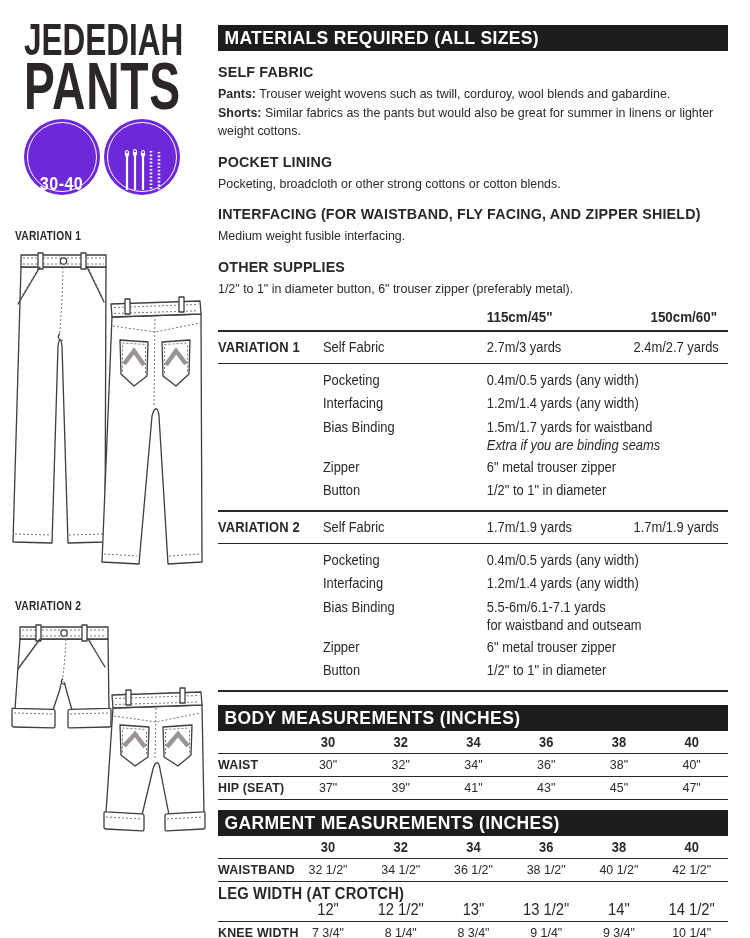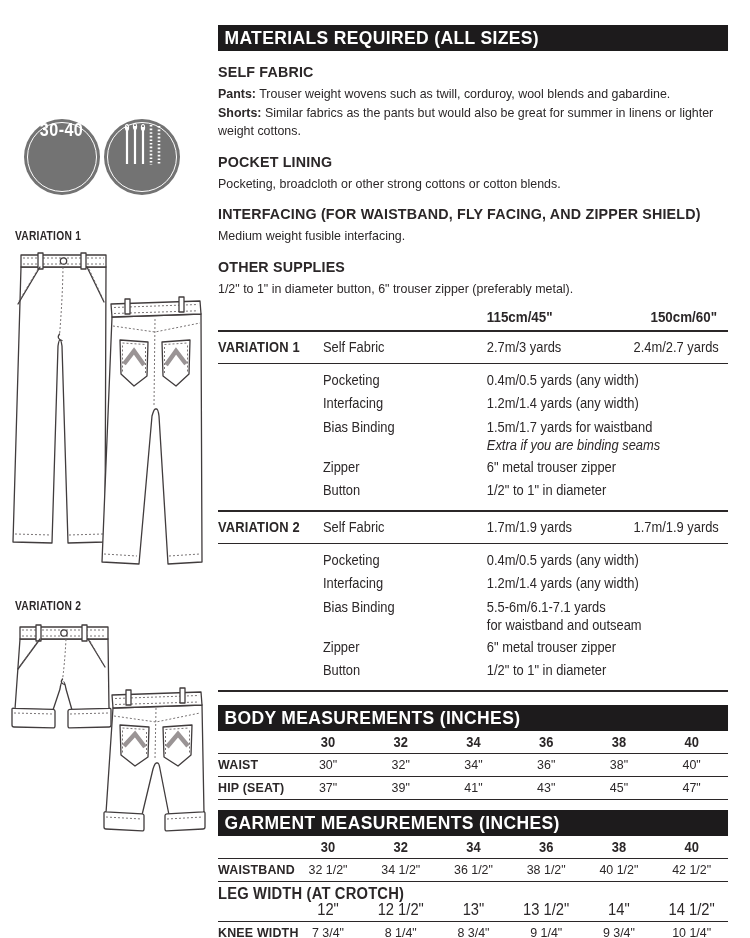--- a/index.html
+++ b/index.html
@@ -14,21 +14,21 @@
   .brand .l1{
     font-size:45px; font-weight:bold; line-height:40px; letter-spacing:0px;
     transform:scaleX(.70); transform-origin:0 0; white-space:nowrap;
   }
   .brand .l2{
     font-size:66px; font-weight:bold; line-height:52px; letter-spacing:1px;
     transform:scaleX(.70); transform-origin:0 0; white-space:nowrap;
   }
   .badge{
     position:absolute; top:119px; width:76px; height:76px; border-radius:50%;
-    background:#737373; display:flex; align-items:flex-start; justify-content:center;
+    background:#6d28d9; display:flex; align-items:flex-end; justify-content:center;
   }
   .badge::after{
     content:""; position:absolute; inset:3px; border:1.5px solid #fff; border-radius:50%;
   }
   .badge-size{ left:24px; }
   .badge-notions{ left:104px; }
   .badge-size span{
     color:#fff; font-size:19px; font-weight:bold; letter-spacing:.5px;
     transform:scaleX(.85);
   }
@@ -80,20 +80,24 @@
   .m-label{ width:80px; font-weight:bold; letter-spacing:.2px; white-space:nowrap; }
   .m-col{ width:79px; text-align:center; white-space:nowrap; }
   .m-2line .lbl{ line-height:15px; padding-top:4px; }
   .m-2line .vals{ display:flex; line-height:17px; padding-bottom:3px; }
 </style>
 </head>
 <body>
 
 <div class="page">
 
+  <div class="brand">
+    <div class="l1">JEDEDIAH</div>
+    <div class="l2">PANTS</div>
+  </div>
 
   <div class="badge badge-size">
     <span>30-40</span>
   </div>
 
   <div class="badge badge-notions">
     <svg width="46" height="50" viewBox="0 0 46 50">
       <g stroke="#fff" fill="none">
         <line x1="8" y1="8" x2="8" y2="45" stroke-width="2.2"></line>
           <ellipse cx="8" cy="8.5" rx="1.6" ry="3" stroke-width="1.1"></ellipse>

